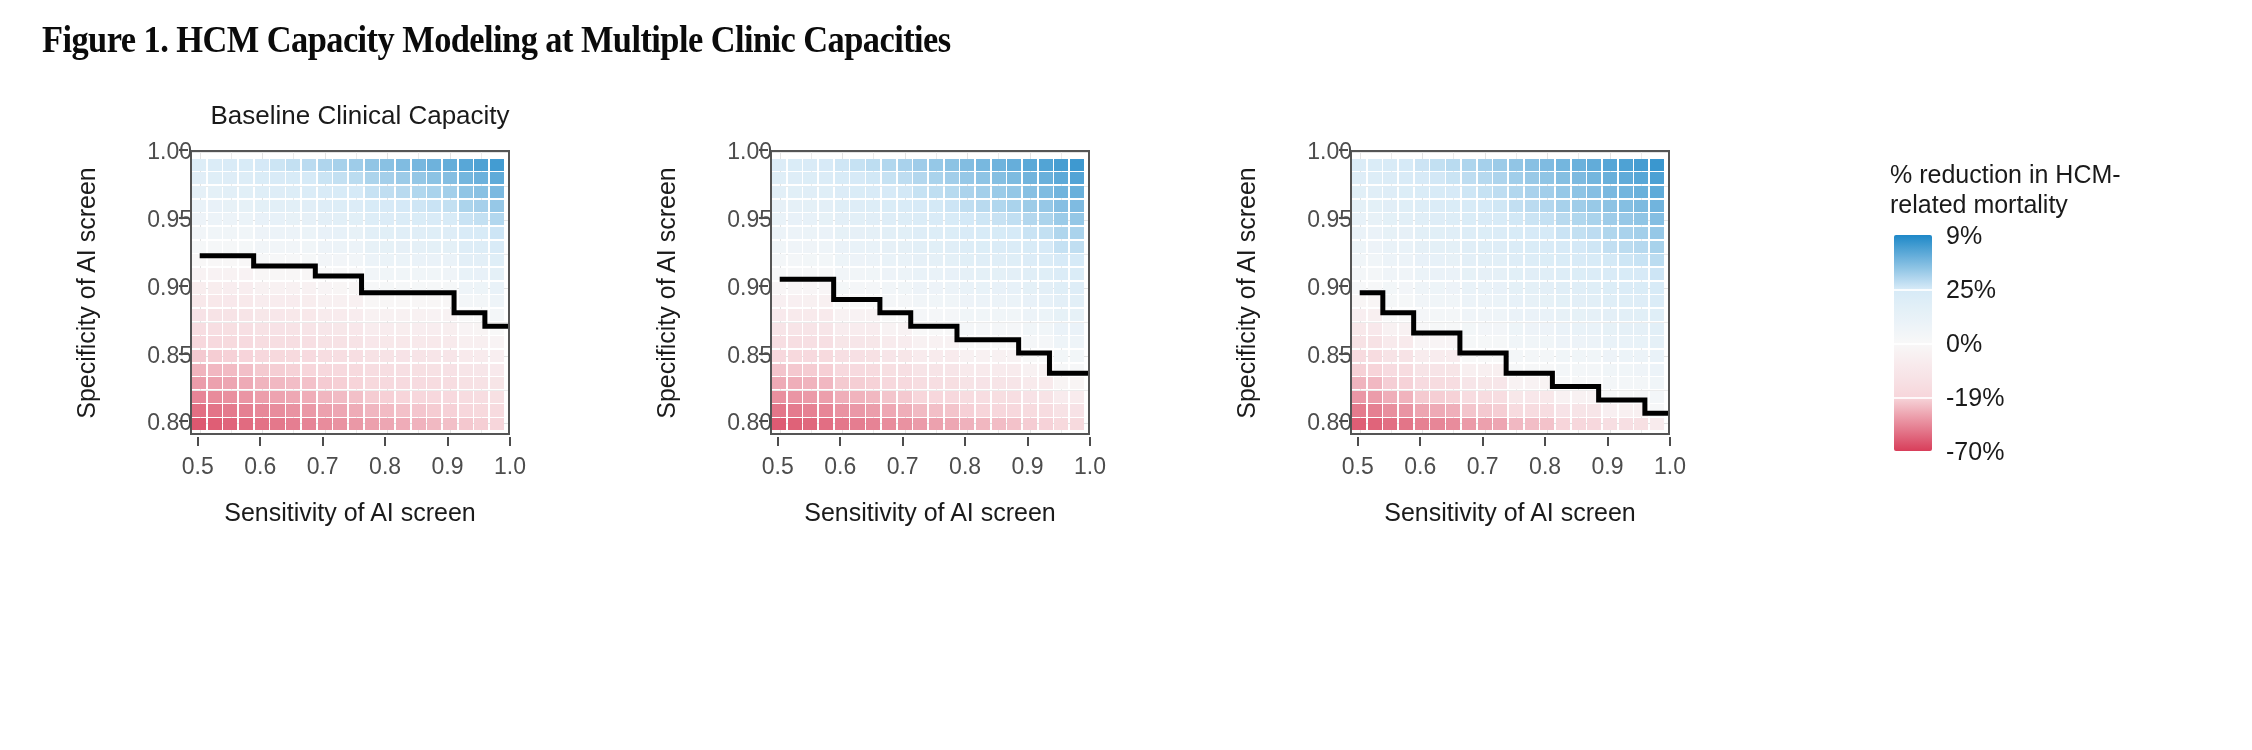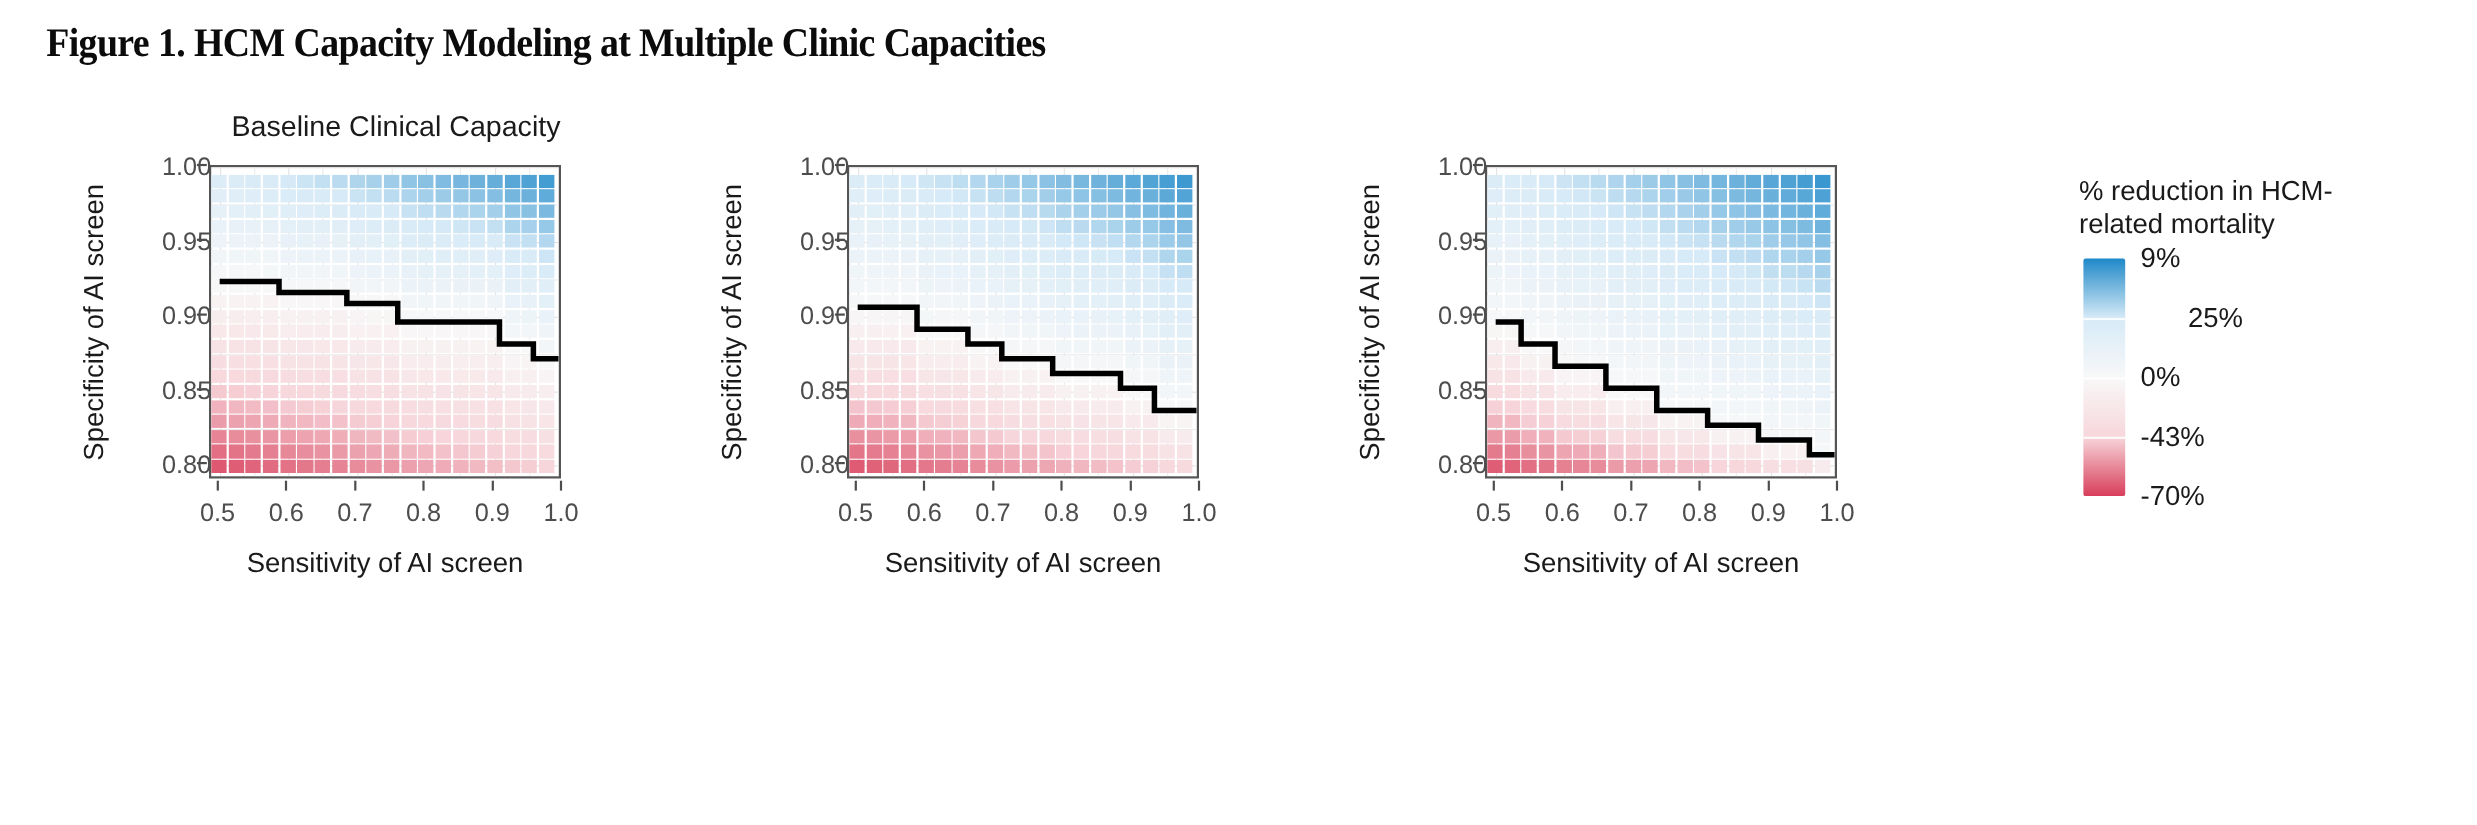--- a/index.html
+++ b/index.html
@@ -1466,23 +1466,23 @@
       </div>
     </div>
 
   <div class="legend">
     <div class="legend-title">% reduction in HCM-related mortality</div>
     <div class="legend-body">
       <div class="cbar" id="cbar" style="background: linear-gradient(rgb(30, 136, 200) 0%, rgb(67, 156, 209) 5%, rgb(104, 175, 219) 10%, rgb(140, 195, 228) 15%, rgb(177, 214, 238) 20%, rgb(214, 234, 247) 25%, rgb(221, 237, 247) 30%, rgb(228, 240, 247) 35%, rgb(234, 242, 248) 40%, rgb(241, 245, 248) 45%, rgb(248, 248, 248) 50%, rgb(248, 241, 242) 55%, rgb(248, 234, 236) 60%, rgb(247, 228, 231) 65%, rgb(247, 221, 225) 70%, rgb(247, 214, 219) 75%, rgb(241, 184, 193) 80%, rgb(235, 153, 167) 85%, rgb(228, 123, 142) 90%, rgb(222, 92, 116) 95%, rgb(216, 62, 90) 100%);"></div>
       <div class="cbar-ticks" id="cbarticks">
           <div class="cbl" style="top: 0px;">9%</div>
           <div class="cbt" style="top: 54px;"></div>
-          <div class="cbl" style="top: 54px; margin-left: 43px;">25%</div>
+          <div class="cbl" style="top: 54px;">25%</div>
           <div class="cbt" style="top: 108px;"></div>
           <div class="cbl" style="top: 108px;">0%</div>
           <div class="cbt" style="top: 162px;"></div>
-          <div class="cbl" style="top: 162px;">-43%</div>
+          <div class="cbl" style="top: 162px;">-19%</div>
           <div class="cbl" style="top: 216px;">-70%</div>
         </div>
     </div>
   </div>
 
 </div>
 
 </body></html>

